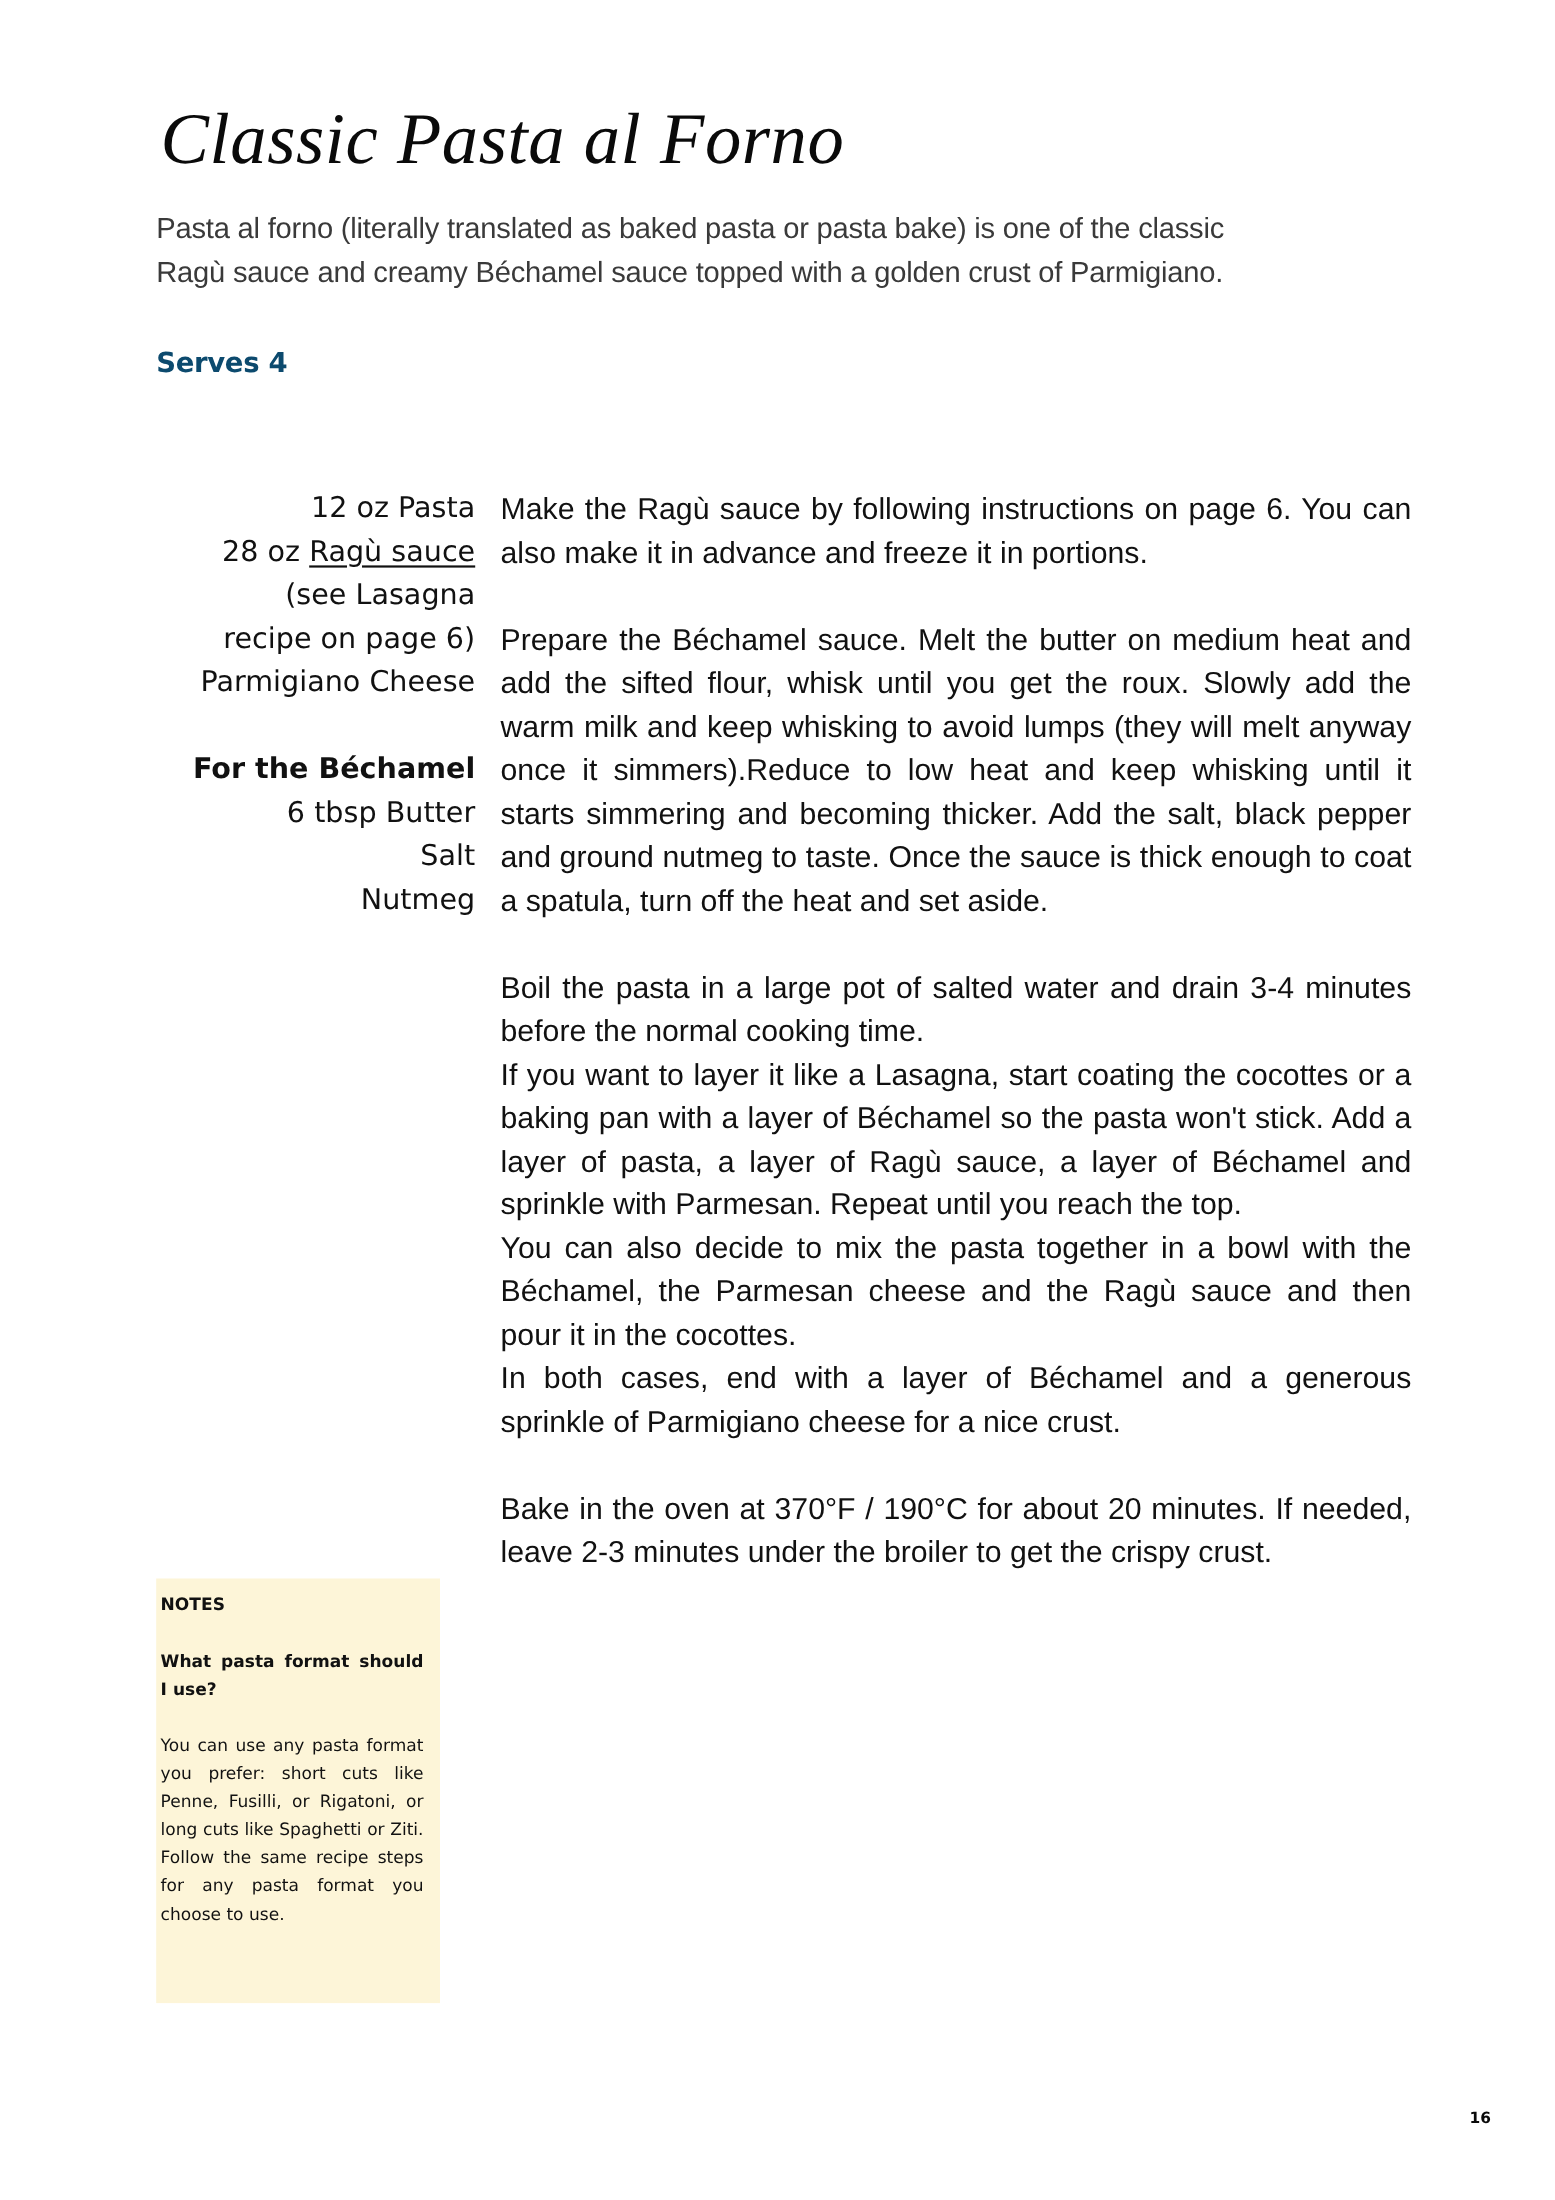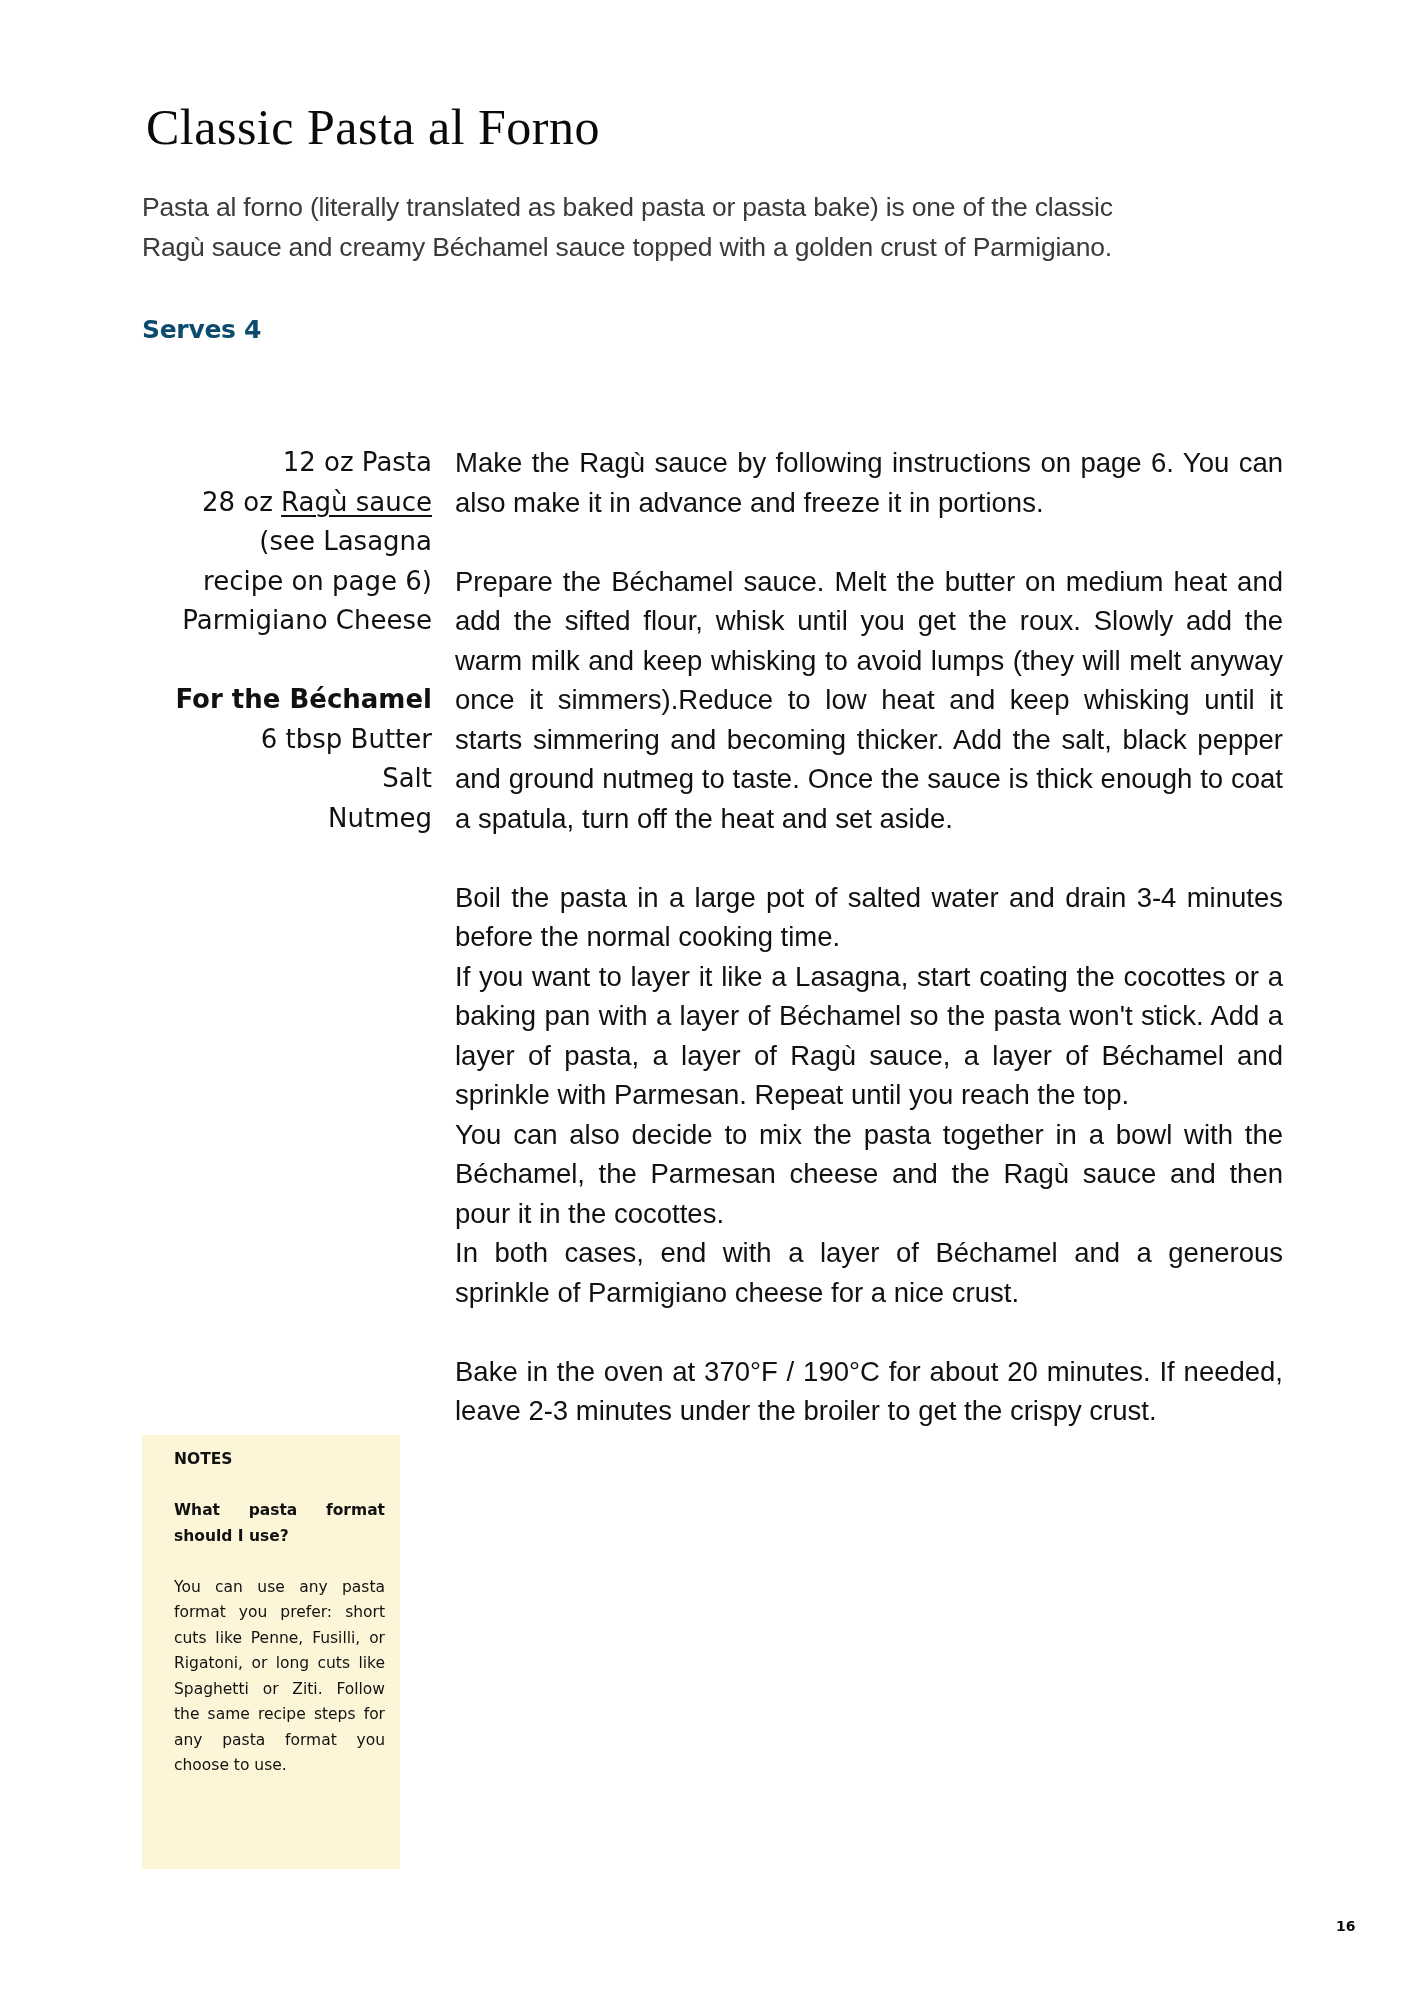--- a/index.html
+++ b/index.html
@@ -2,22 +2,22 @@
 <html><head>
 <meta charset="utf-8">
 <style>
   html, body { margin: 0; padding: 0; background: #ffffff; }
   body { width: 1414px; height: 2000px; position: relative; overflow: hidden; color: #111; }
   .page { position: absolute; left: 0; top: 0; width: 1414px; height: 2000px; background: #fff; }
 
   .title {
     position: absolute; left: 146px; top: 82px;
     font-family: "Liberation Serif", "DejaVu Serif", serif;
-    font-weight: 400;
-    font-size: 50px; line-height: 90px; letter-spacing: 0.5px;
+    font-style: italic; font-weight: 400;
+    font-size: 66px; line-height: 90px; letter-spacing: 0.5px;
     color: #0a0a0a; white-space: nowrap;
   }
   .intro {
     position: absolute; left: 142px; top: 187px; width: 1160px;
     font-family: "Liberation Sans", "DejaVu Sans", sans-serif;
     font-size: 26.5px; line-height: 40px; color: #3a3a3a; font-weight: 300;
     letter-spacing: -0.2px;
   }
   .intro .line { display: block; white-space: nowrap; }
   .serves {
@@ -41,22 +41,22 @@
   .instructions {
     position: absolute; left: 455px; top: 443px; width: 828px;
     font-family: "Liberation Sans", "DejaVu Sans", sans-serif;
     font-size: 27.5px; line-height: 39.5px; color: #111;
     text-align: justify;
   }
   .instructions p { margin: 0; }
   .instructions .spacer { height: 39.5px; }
 
   .notes {
-    position: absolute; left: 142px; top: 1435px; width: 258px; height: 434px;
-    background: #fdf5d8; box-sizing: border-box; padding: 12px 15px 0 32px;
+    position: absolute; left: 142px; top: 1435px; width: 258px; height: 386px;
+    background: #fdf5d8; box-sizing: border-box; padding: 12px 15px 0 4px;
     font-family: "DejaVu Sans", "Liberation Sans", sans-serif;
     font-size: 15.5px; line-height: 25.5px; color: #111;
     text-align: justify;
   }
   .notes .notes-title { font-weight: 700; margin: 0; }
   .notes .question { font-weight: 700; margin: 25.5px 0 0 0; text-align-last: auto; }
   .notes .body { margin: 25.5px 0 0 0; }
 
   .page-number {
     position: absolute; left: 1336px; top: 1912px;

